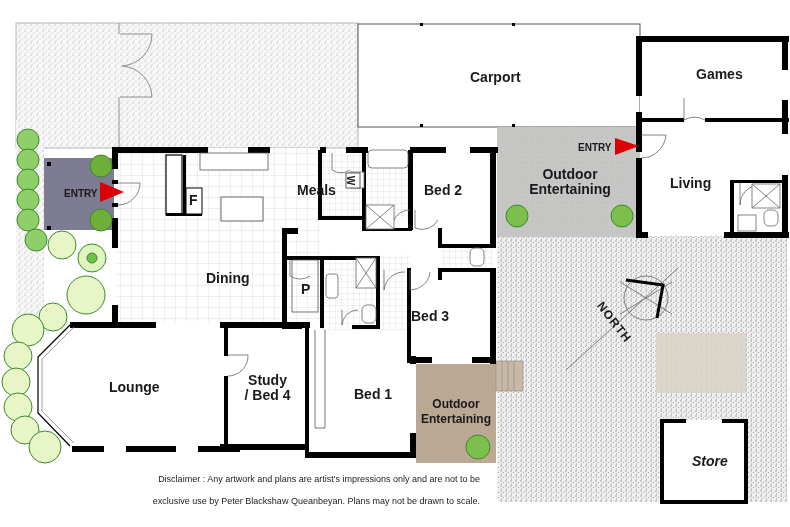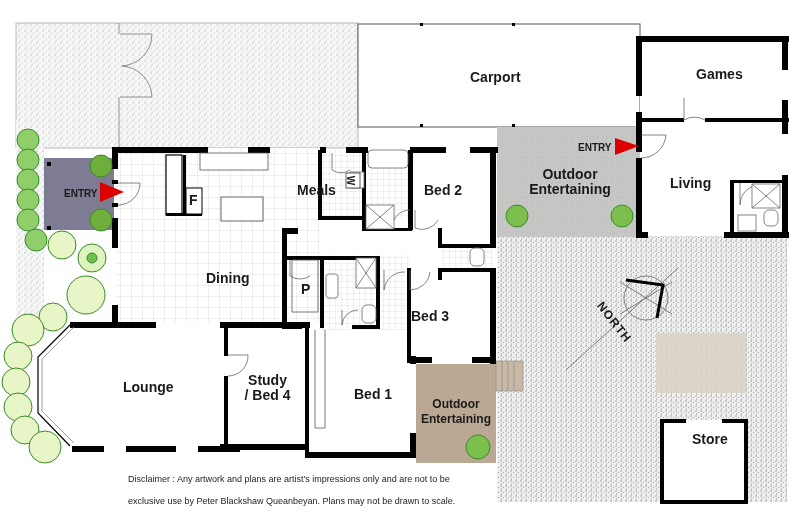--- a/index.html
+++ b/index.html
@@ -1,21 +1,21 @@
 <!DOCTYPE html>
 <html><head>
 <meta charset="utf-8">
 <style>
   html, body { margin: 0; padding: 0; background: #ffffff; }
   body { width: 790px; height: 527px; position: relative; overflow: hidden; font-family: "Liberation Sans", sans-serif; }
   #plan { position: absolute; left: 0; top: 0; width: 790px; height: 527px; }
   .lbl { position: absolute; font-family: "Liberation Sans", sans-serif; font-weight: bold; color: #1a1a1a; font-size: 14px; text-align: center; line-height: 15px; white-space: nowrap; }
   .entry-lbl { font-size: 10px; text-align: center; }
   .north-lbl { font-size: 12px; transform: rotate(52deg); letter-spacing: 1px; }
-  .disclaimer { position: absolute; left: 128px; top: 474px; width: 360px; font-family: "Liberation Sans", sans-serif; font-size: 9px; line-height: 11px; text-align: left; color: #222; }
+  .disclaimer { position: absolute; left: 120px; top: 474px; width: 360px; font-family: "Liberation Sans", sans-serif; font-size: 9px; line-height: 11px; text-align: right; color: #222; }
 </style>
 </head>
 <body>
 
 <svg id="plan" viewBox="0 0 790 527" xmlns="http://www.w3.org/2000/svg">
   <defs>
     <pattern id="grav" width="6" height="6" patternUnits="userSpaceOnUse">
       <rect width="6" height="6" fill="#f7f7f7"></rect>
       <circle cx="1" cy="1" r="0.6" fill="#9a9a9a"></circle>
       <circle cx="4" cy="3" r="0.5" fill="#b5b5b5"></circle>
@@ -261,31 +261,31 @@
   <span>Outdoor</span><br>
   <span>Entertaining</span>
 </div>
 <div class="lbl" style="left:670px;top:176px;text-align:center;">Living</div>
 <div class="lbl" style="left:297px;top:183px;">Meals</div>
 <div class="lbl" style="left:424px;top:183px;">Bed 2</div>
 <div class="lbl" style="left:206px;top:271px;">Dining</div>
 <div class="lbl" style="left:301px;top:282px;">P</div>
 <div class="lbl" style="left:189px;top:193px;">F</div>
 <div class="lbl" style="left:411px;top:309px;">Bed 3</div>
-<div class="lbl" style="left:115px;top:380px;padding-left:8px;">Lounge</div>
+<div class="lbl" style="left:101px;top:380px;padding-left:8px;">Lounge</div>
 <div class="lbl" style="left:240px;top:373px;width:55px;">
   <span>Study</span><br>
   <span>/ Bed 4</span>
 </div>
 <div class="lbl" style="left:354px;top:387px;">Bed 1</div>
 <div class="lbl" style="left:416px;top:397px;width:80px;font-size:12px;">
   <span>Outdoor</span><br>
   <span>Entertaining</span>
 </div>
-<div class="lbl" style="left:692px;top:432px;">Store</div>
+<div class="lbl" style="left:692px;top:454px;font-style:italic;">Store</div>
 <div class="lbl" style="left:346px;top:173px;font-size:10px;transform:rotate(90deg);">W</div>
 <div class="lbl entry-lbl" style="left:64px;top:186px;">ENTRY</div>
 <div class="lbl entry-lbl" style="left:578px;top:140px;">ENTRY</div>
 <div class="lbl north-lbl" style="left:590px;top:315px;">NORTH</div>
 
 <div class="disclaimer">
   <span>Disclaimer : Any artwork and plans are artist's impressions only and are not to be</span><br>
   <br>
   <span>exclusive use by Peter Blackshaw Queanbeyan. Plans may not be drawn to scale.</span>
 </div>

